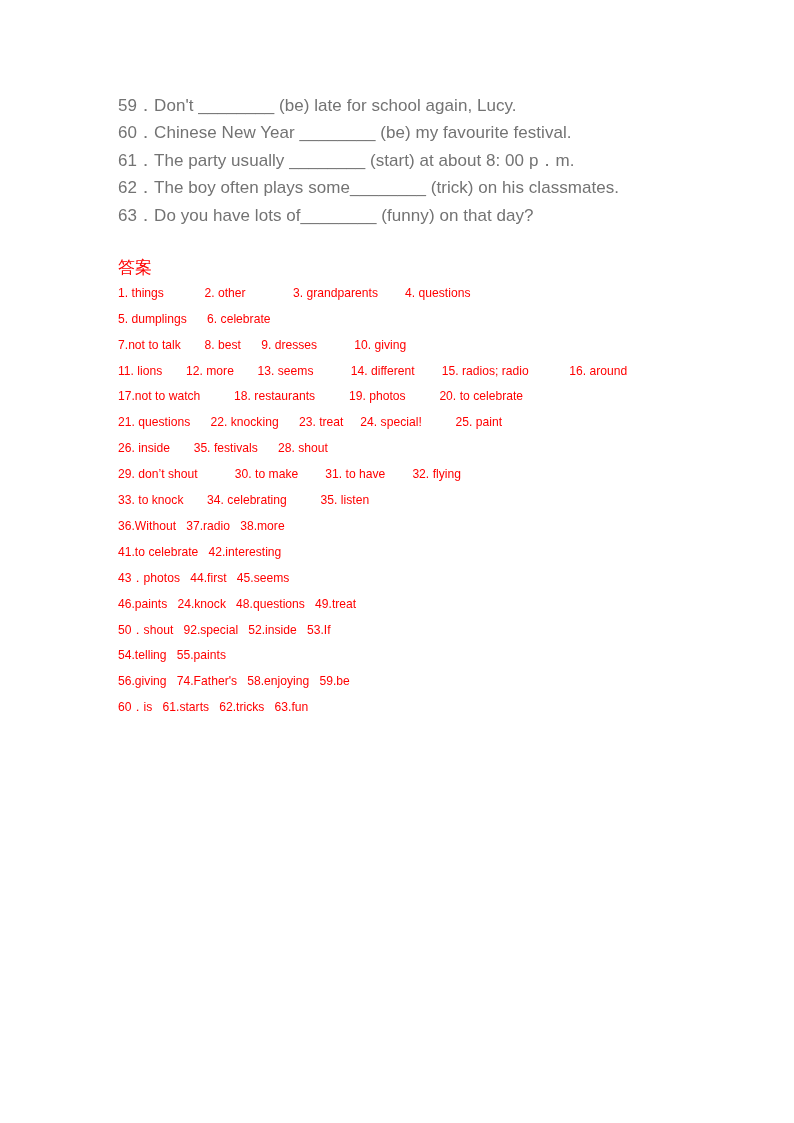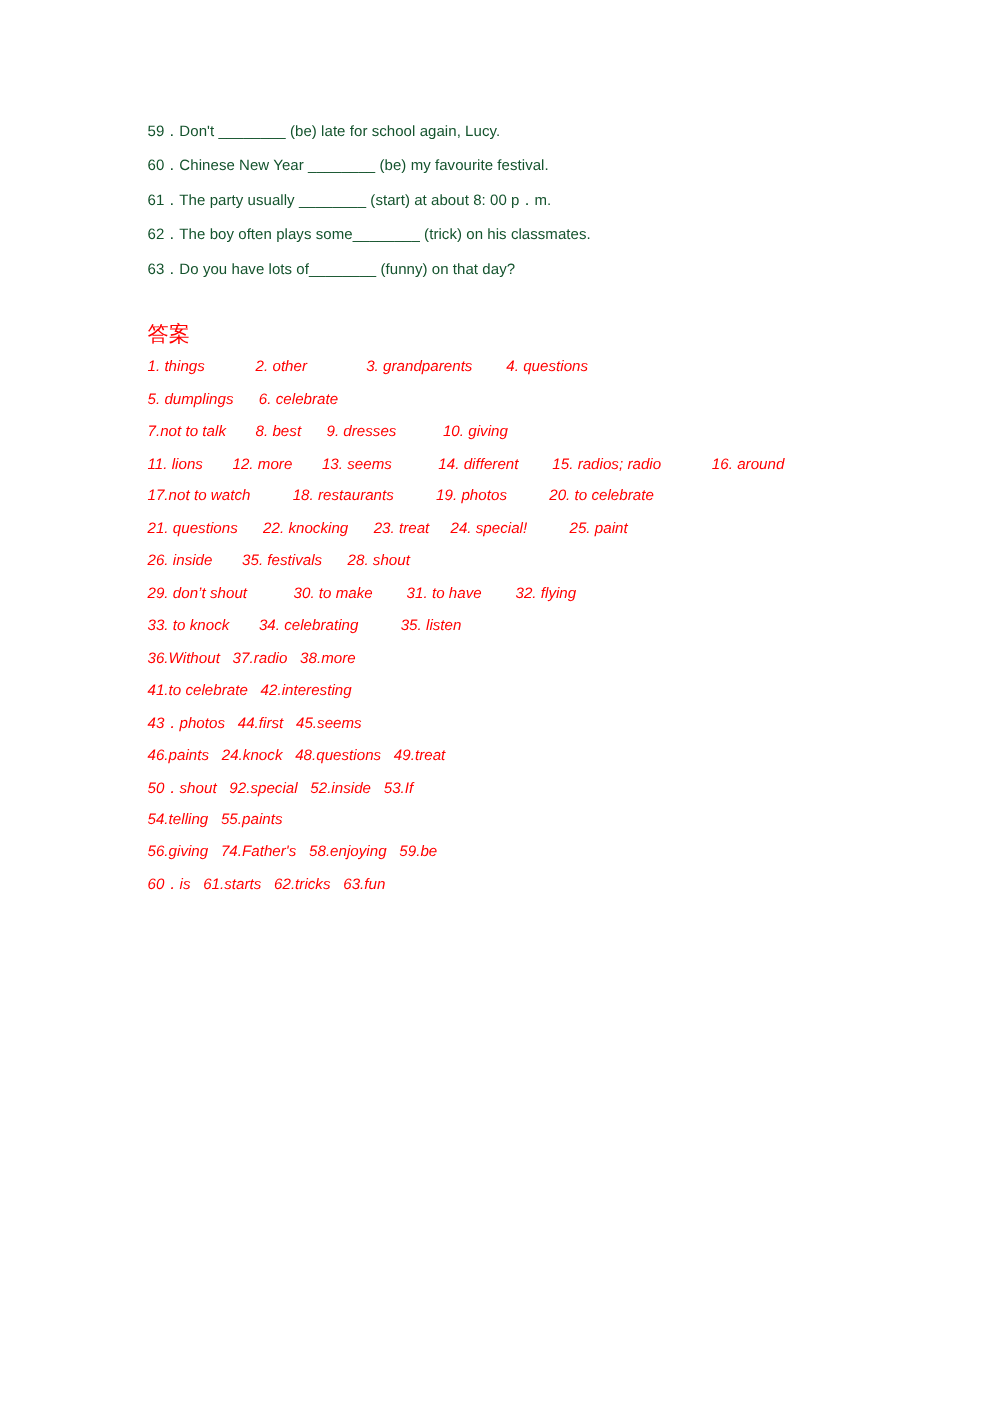--- a/index.html
+++ b/index.html
@@ -26,23 +26,23 @@
   }
 
   
   .questions {
     position: absolute;
     left: 118px;
     top: 92px;
     width: 600px;
   }
   .q-line {
-    font-size: 12px;
+    font-size: 17px;
     line-height: 27.4px;
-    color: #14532d;
+    color: #737373;
     white-space: pre;
     letter-spacing: 0.05px;
   }
 
   
   .answers {
     position: absolute;
     left: 118px;
     top: 255px;
     width: 580px;
@@ -52,21 +52,20 @@
     line-height: 25.8px;
     color: #FF0000;
     white-space: pre;
   }
   .a-line {
     font-size: 12.1px;
     line-height: 25.9px;
     color: #FF0000;
     white-space: pre-wrap;
     letter-spacing: 0.02px;
-    font-style: italic;
   }
 </style>
 </head>
 <body>
 
 <div class="page">
 
   <section class="questions">
     <div class="q-line">59．Don't ________ (be) late for school again, Lucy.</div>
     <div class="q-line">60．Chinese New Year ________ (be) my favourite festival.</div>

